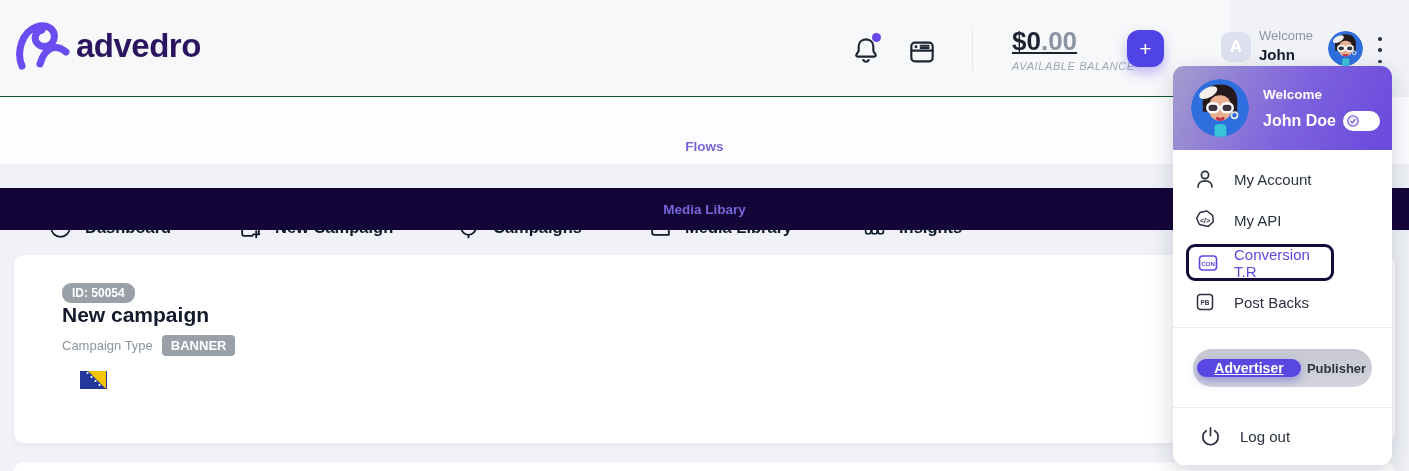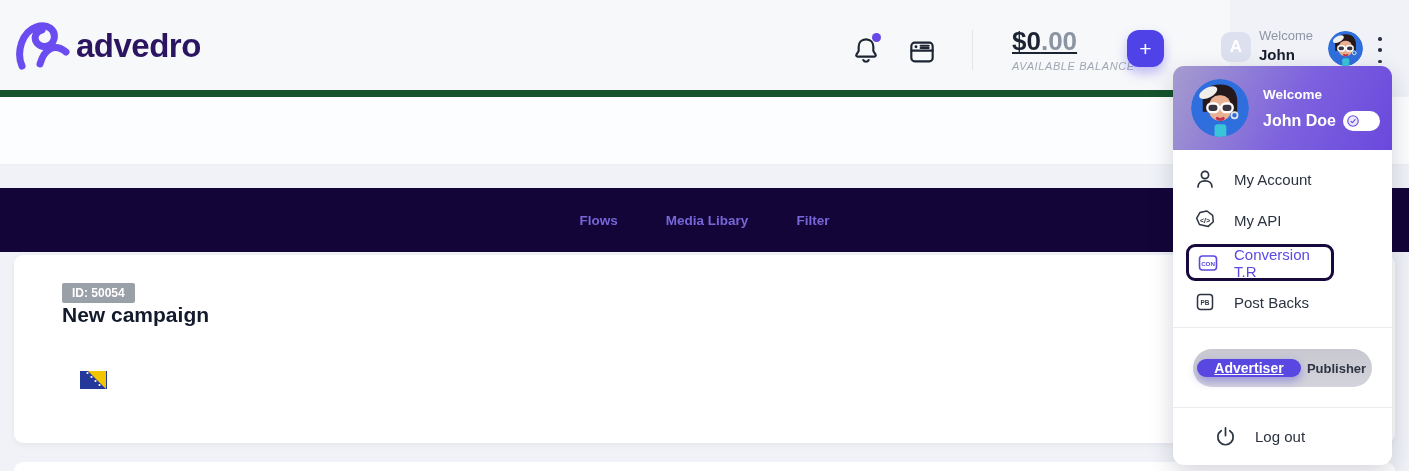--- a/index.html
+++ b/index.html
@@ -1,20 +1,20 @@
 <!DOCTYPE html>
 <html><head>
 <meta charset="utf-8">
 <style>
   * { margin:0; padding:0; box-sizing:border-box; }
   body { background:#e8eaf0; font-family:"Liberation Sans", sans-serif; }
   .stage { position:relative; width:1409px; height:471px; background:#f0f2f7; overflow:hidden; }
 
   
-  .topbar { position:absolute; left:0; top:0; width:1230px; height:97px; background:#f7f8fa; border-bottom:7px solid #14532d; }
+  .topbar { position:absolute; left:0; top:0; width:1230px; height:97px; background:#f7f8fa; border-bottom:1px solid #14532d; }
   .brand { position:absolute; left:14px; top:18px; display:flex; align-items:center; gap:4px; }
   .brand-text { font-size:33px; font-weight:bold; color:#2b1460; letter-spacing:-0.5px; }
   .icon-btn { position:absolute; background:none; border:none; cursor:pointer; }
   .bell-wrap { left:850px; top:33px; width:34px; height:34px; }
   .bell-dot { position:absolute; right:3px; top:0px; width:9px; height:9px; border-radius:50%; background:#6847e8; }
   .card-wrap { left:906px; top:35px; width:34px; height:34px; }
   .vdivider { position:absolute; left:972px; top:30px; width:1px; height:40px; background:#e3e5ea; }
   .balance { position:absolute; left:1012px; top:26px; }
   .balance-amount { font-size:26px; font-weight:bold; color:#1c2433;text-decoration:underline; }
   .balance-amount .cents { color:#8b94a2; }
@@ -27,26 +27,26 @@
   .avatar-sm { position:absolute; left:1328px; top:31px; width:35px; height:35px; border-radius:50%; overflow:hidden; cursor:pointer; }
   .kebab { position:absolute; left:1374px; top:37px; width:12px; height:26px; display:flex; flex-direction:column; align-items:center; justify-content:space-between; cursor:pointer; }
   .kebab span { width:3.5px; height:3.5px; border-radius:50%; background:#2b3445; }
 
   
   .navbar { position:absolute; left:0; top:97px; width:1409px; height:68px; background:#fcfdfe; border-bottom:1px solid #edeff3; }
   .nav-item { position:absolute; top:118px; display:flex; align-items:center; gap:12px; cursor:pointer; }
   .nav-item .label { font-size:16.5px; font-weight:bold; color:#0f1a28; }
 
   
-  .darkbar { position:absolute; left:0; top:188px; width:1409px; height:64px; background:#130537; display:flex; align-items:center; justify-content:center; gap:48px; }
+  .darkbar { position:absolute; left:0; top:188px; width:1409px; height:42px; background:#130537; display:flex; align-items:center; justify-content:center; gap:48px;flex-direction:column; }
   .darkbar a { font-size:13.5px; font-weight:bold; color:#7666d8; text-decoration:none; cursor:pointer; }
 
   
   .main-card { position:absolute; left:14px; top:255px; width:1381px; height:188px; background:#fff; border-radius:9px; box-shadow:0 2px 6px rgba(20,20,60,.05); }
-  .id-badge { position:absolute; left:48px; top:28px; background:#9aa0a8; color:#fff; font-size:12px; font-weight:bold; padding:3px 10px; border-radius:2px; }
+  .id-badge { position:absolute; left:48px; top:28px; background:#9aa0a8; color:#fff; font-size:12px; font-weight:bold; padding:3px 10px; border-radius:9px; }
   .camp-title { position:absolute; left:48px; top:48px; font-size:21px; font-weight:800; color:#131a2c; }
   .type-row { position:absolute; left:48px; top:80px; display:flex; align-items:center; gap:9px; }
   .type-label { font-size:13px; color:#8c95a1; }
   .type-badge { background:#9aa0a8; color:#fff; font-size:13px; font-weight:bold; padding:3px 9px; border-radius:4px; }
   .country-row { position:absolute; left:66px; top:116px; display:flex; align-items:center; gap:11px; }
   .country-name { font-size:16.5px; color:#7e8894; }
   .bottom-card { position:absolute; left:14px; top:462px; width:1381px; height:9px; background:#fff; border-radius:9px 9px 0 0; }
 
   
   .dropdown { position:absolute; left:1173px; top:66px; width:219px; height:399px; background:#fff; border-radius:11px; box-shadow:0 8px 24px rgba(20,20,60,.18); z-index:10; }
@@ -57,21 +57,21 @@
   .dd-name { font-size:16px; font-weight:bold; color:#fff; }
   .verify-pill { width:37px; height:20px; border-radius:11px; background:#fff; display:flex; align-items:center; padding-left:3px; cursor:pointer; }
   .dd-item { position:absolute; left:0; width:219px; height:40px; display:flex; align-items:center; padding-left:20px; gap:17px; cursor:pointer; }
   .dd-item .label { font-size:15px; color:#2b3240; }
   .dd-item.selected { left:13px; width:148px; height:37px; border:3px solid #18093c; border-radius:9px; padding-left:7px; gap:14px; }
   .dd-item.selected .label { color:#5b49e0; }
   .dd-divider { position:absolute; left:0; width:219px; height:1px; background:#ececf0; }
   .role-toggle { position:absolute; left:20px; top:283px; width:179px; height:38px; border-radius:19px; background:linear-gradient(180deg,#c7c8d0,#d3d4db); display:flex; align-items:center; cursor:pointer; }
   .role-active { margin-left:4px; width:104px; height:18px; border-radius:15px; background:#5847e0; color:#fff; font-size:14px; font-weight:bold; display:flex; align-items:center; justify-content:center; box-shadow:0 4px 10px rgba(88,71,224,.45);text-decoration:underline; }
   .role-inactive { flex:1; text-align:center; font-size:13px; font-weight:bold; color:#2e3442; }
-  .logout-row { position:absolute; left:0; top:350px; width:219px; height:40px; display:flex; align-items:center; padding-left:41px; gap:18px; cursor:pointer; }
+  .logout-row { position:absolute; left:0; top:350px; width:219px; height:40px; display:flex; align-items:center; padding-left:26px; gap:18px; cursor:pointer; }
   .logout-row .label { font-size:15px; color:#2b3240; }
 
   svg { display:block; }
 </style>
 </head>
 <body>
 
 <div class="stage">
 
   <header class="topbar">
@@ -208,20 +208,24 @@
 
   <div class="darkbar">
     <a>Flows</a>
     <a>Media Libary</a>
     <a>Filter</a>
   </div>
 
   <section class="main-card">
     <span class="id-badge">ID: 50054</span>
     <h1 class="camp-title">New campaign</h1>
+    <div class="type-row">
+      <span class="type-label">Campaign Type</span>
+      <span class="type-badge">BANNER</span>
+    </div>
     <div class="country-row">
       <span>
         <svg width="27" height="18" viewBox="0 0 27 18">
           <rect width="27" height="18" fill="#24389c"></rect>
           <polygon points="8,0 26,0 26,18" fill="#f3c500"></polygon>
           <circle cx="7.5" cy="2" r="1.1" fill="#fff"></circle>
           <circle cx="11.5" cy="6" r="1.1" fill="#fff"></circle>
           <circle cx="15.5" cy="10" r="1.1" fill="#fff"></circle>
           <circle cx="19.5" cy="14" r="1.1" fill="#fff"></circle>
         </svg>

